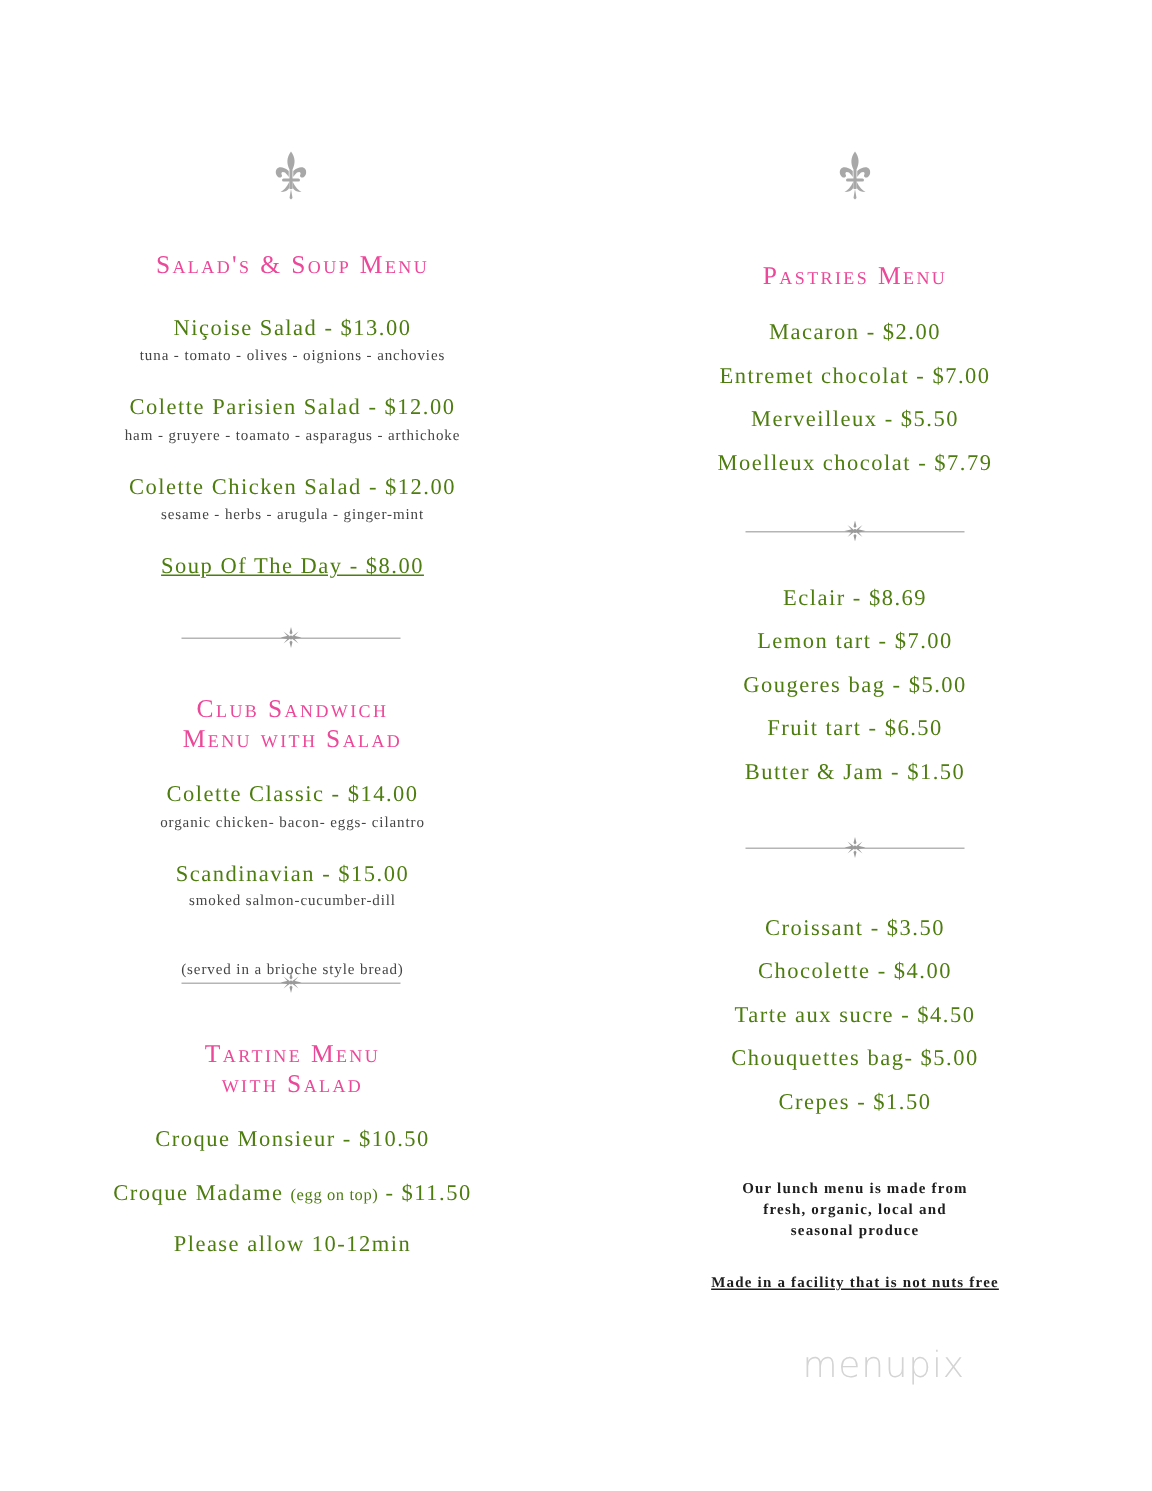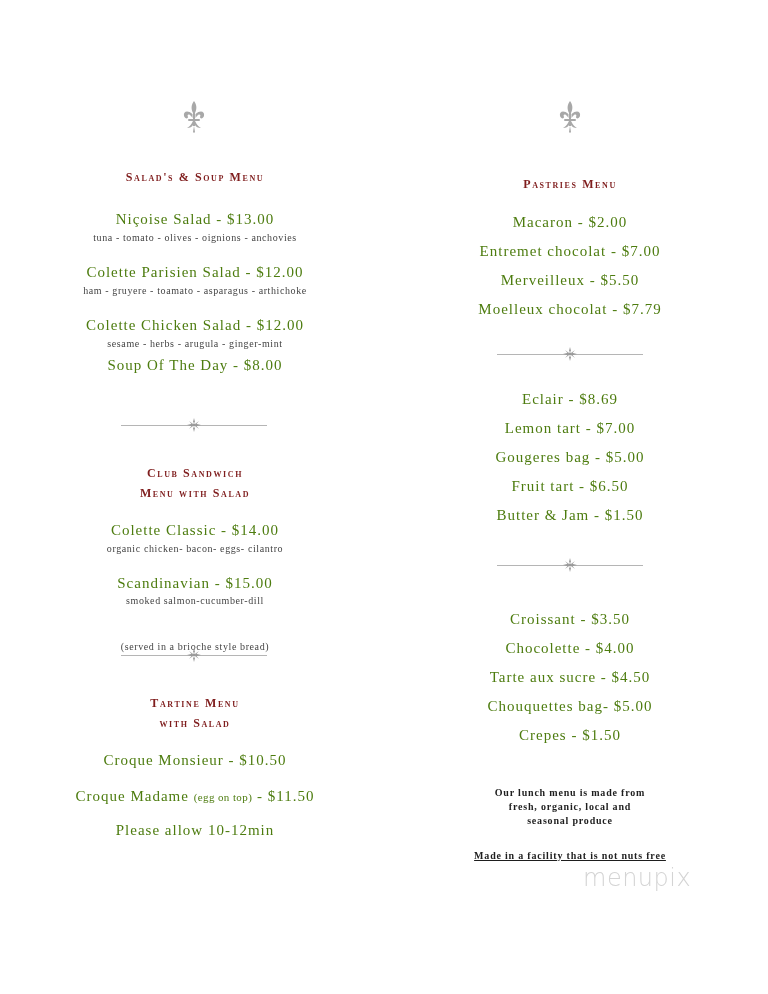--- a/index.html
+++ b/index.html
@@ -6,22 +6,22 @@
   body {
     width: 768px; height: 994px; position: relative; overflow: hidden;
     font-family: "Liberation Serif", "DejaVu Serif", serif;
     color: #2b2b2b;
   }
   .fleur {
     position: absolute; width: 24px; height: 34px;
   }
   .heading {
     position: absolute; text-align: center; font-variant: small-caps;
-    font-weight: bold; letter-spacing: 1.6px; color: #7f1d1d;
-    font-size: 12px; line-height: 20px; white-space: nowrap;
+    font-weight: normal; letter-spacing: 1.6px; color: #ec4899;
+    font-size: 17px; line-height: 20px; white-space: nowrap;
   }
   .item {
     position: absolute; text-align: center; white-space: nowrap;
     font-size: 15px; letter-spacing: 1px; color: #4d7c0f; line-height: 18px;
   }
   .sub {
     position: absolute; text-align: center; white-space: nowrap;
     font-size: 10px; letter-spacing: 0.6px; color: #444; line-height: 12px;
   }
   .small-inline { font-size: 11px; letter-spacing: 0.4px; }
@@ -81,21 +81,21 @@
 
 <div class="item" style="left:60px; width:270px; top:210px;">Niçoise Salad - $13.00</div>
 <div class="sub" style="left:60px; width:270px; top:232px;">tuna - tomato - olives - oignions - anchovies</div>
 
 <div class="item" style="left:60px; width:270px; top:263px;">Colette Parisien Salad -  $12.00</div>
 <div class="sub" style="left:60px; width:270px; top:285px;">ham - gruyere - toamato - asparagus - arthichoke</div>
 
 <div class="item" style="left:60px; width:270px; top:316px;">Colette Chicken Salad - $12.00</div>
 <div class="sub" style="left:60px; width:270px; top:338px;">sesame - herbs - arugula - ginger-mint</div>
 
-<div class="item" style="left:60px; width:270px; top:356px;">Soup Of The Day - $8.00</div>
+<div class="item" style="left:60px; width:270px; top:369px;text-decoration:underline;">Soup Of The Day - $8.00</div>
 
 <div class="divider" style="left:121px; width:146px; top:418px;">
   <div class="line"></div>
   <svg class="orn">
       <use href="#orn"></use>
     </svg>
 </div>
 
 <div class="heading" style="left:60px; width:270px; top:463px;">Club Sandwich</div>
 <div class="heading" style="left:60px; width:270px; top:483px;">Menu with Salad</div>
@@ -158,13 +158,13 @@
 <div class="item" style="left:460px; width:220px; top:639px;">Chocolette - $4.00</div>
 <div class="item" style="left:460px; width:220px; top:668px;">Tarte aux sucre - $4.50</div>
 <div class="item" style="left:460px; width:220px; top:697px;">Chouquettes bag- $5.00</div>
 <div class="item" style="left:460px; width:220px; top:726px;">Crepes - $1.50</div>
 
 <div class="note" style="left:450px; width:240px; top:786px;">Our lunch menu is made from</div>
 <div class="note" style="left:450px; width:240px; top:800px;">fresh, organic, local and</div>
 <div class="note" style="left:450px; width:240px; top:814px;">seasonal produce</div>
 <div class="note" style="left:440px; width:260px; top:849px;text-decoration:underline;">Made in a facility that is not nuts free</div>
 
-<div class="watermark" style="left:535px; top:864px;margin-left:48px;">menupix</div>
+<div class="watermark" style="left:535px; top:896px;">menupix</div>
 
 </body></html>

